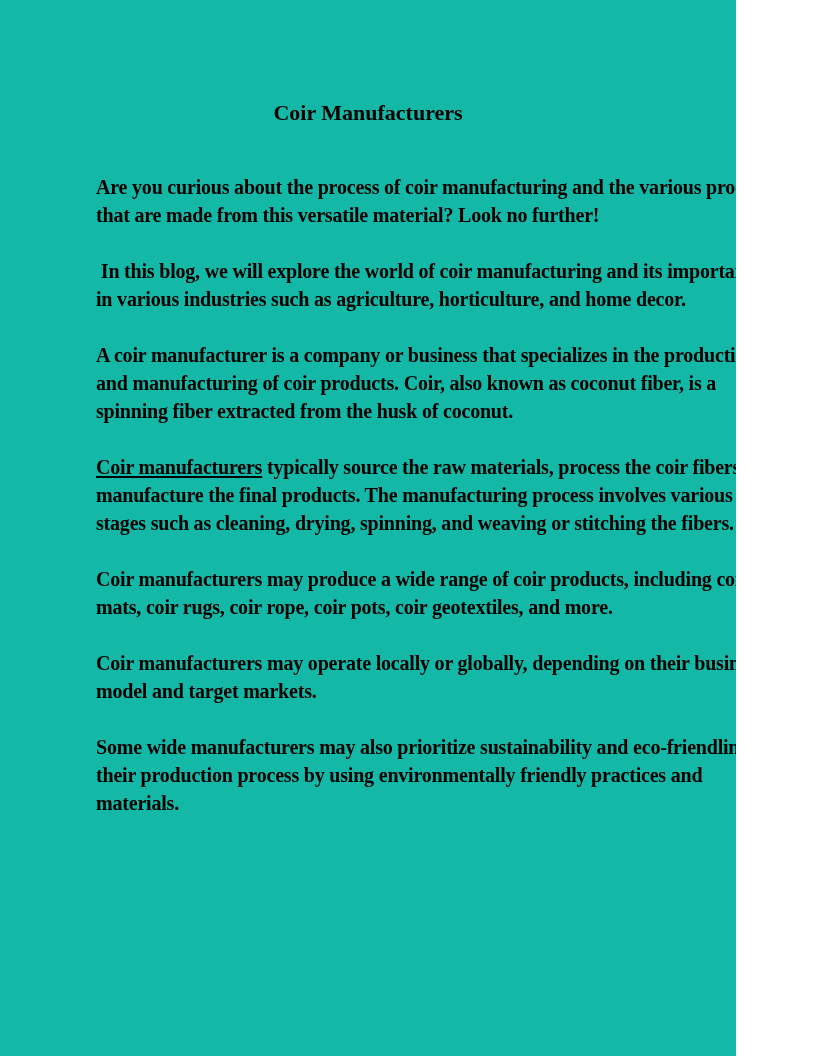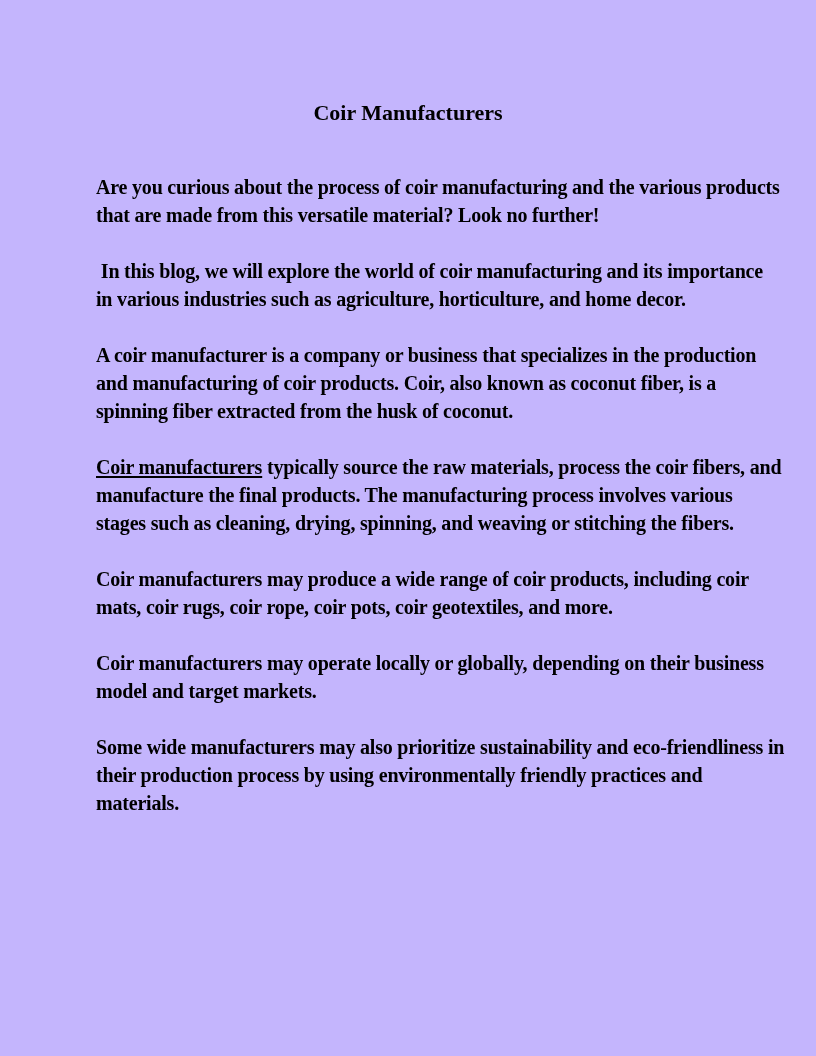--- a/index.html
+++ b/index.html
@@ -2,23 +2,23 @@
 <html><head>
 <meta charset="utf-8">
 <style>
   html, body {
     margin: 0;
     padding: 0;
     background: #ffffff;
   }
   .page {
     position: relative;
-    width: 816px;
+    width: 736px;
     height: 1056px;
-    background: #c4b5fd;
+    background: #14b8a6;
     color: #000000;
     font-family: "Liberation Serif", "DejaVu Serif", serif;
     font-weight: 700;
     overflow: hidden;
     box-sizing: border-box;
   }
   .doc-title {
     margin: 0;
     padding-top: 100px;
     text-align: center;

